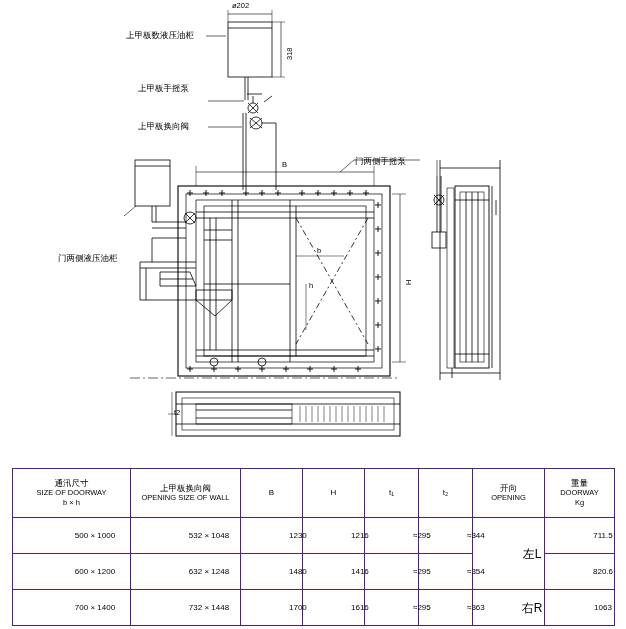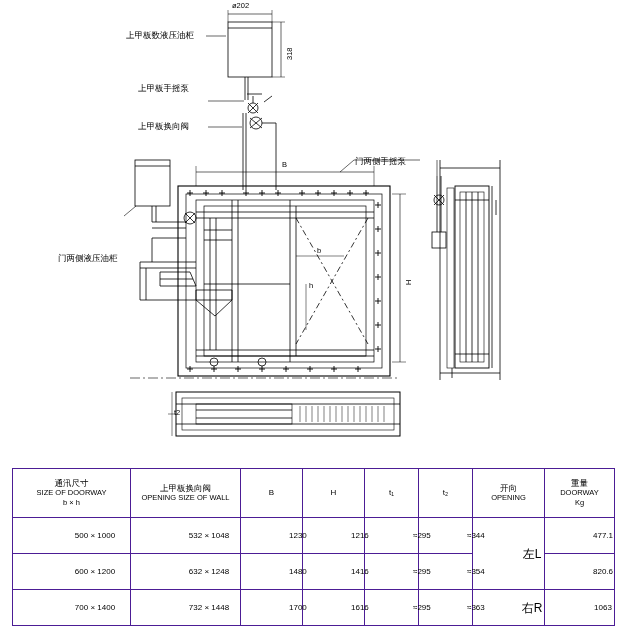--- a/index.html
+++ b/index.html
@@ -364,21 +364,21 @@
   </thead>
   <tbody>
     <tr>
       <td>500 × 1000</td>
       <td>532 × 1048</td>
       <td>1230</td>
       <td>1216</td>
       <td>≈295</td>
       <td>≈344</td>
       <td rowspan="2" class="openingcell">左L</td>
-      <td>477.1</td>
+      <td>711.5</td>
     </tr>
     <tr>
       <td>600 × 1200</td>
       <td>632 × 1248</td>
       <td>1480</td>
       <td>1416</td>
       <td>≈295</td>
       <td>≈354</td>
       <td>820.6</td>
     </tr>

